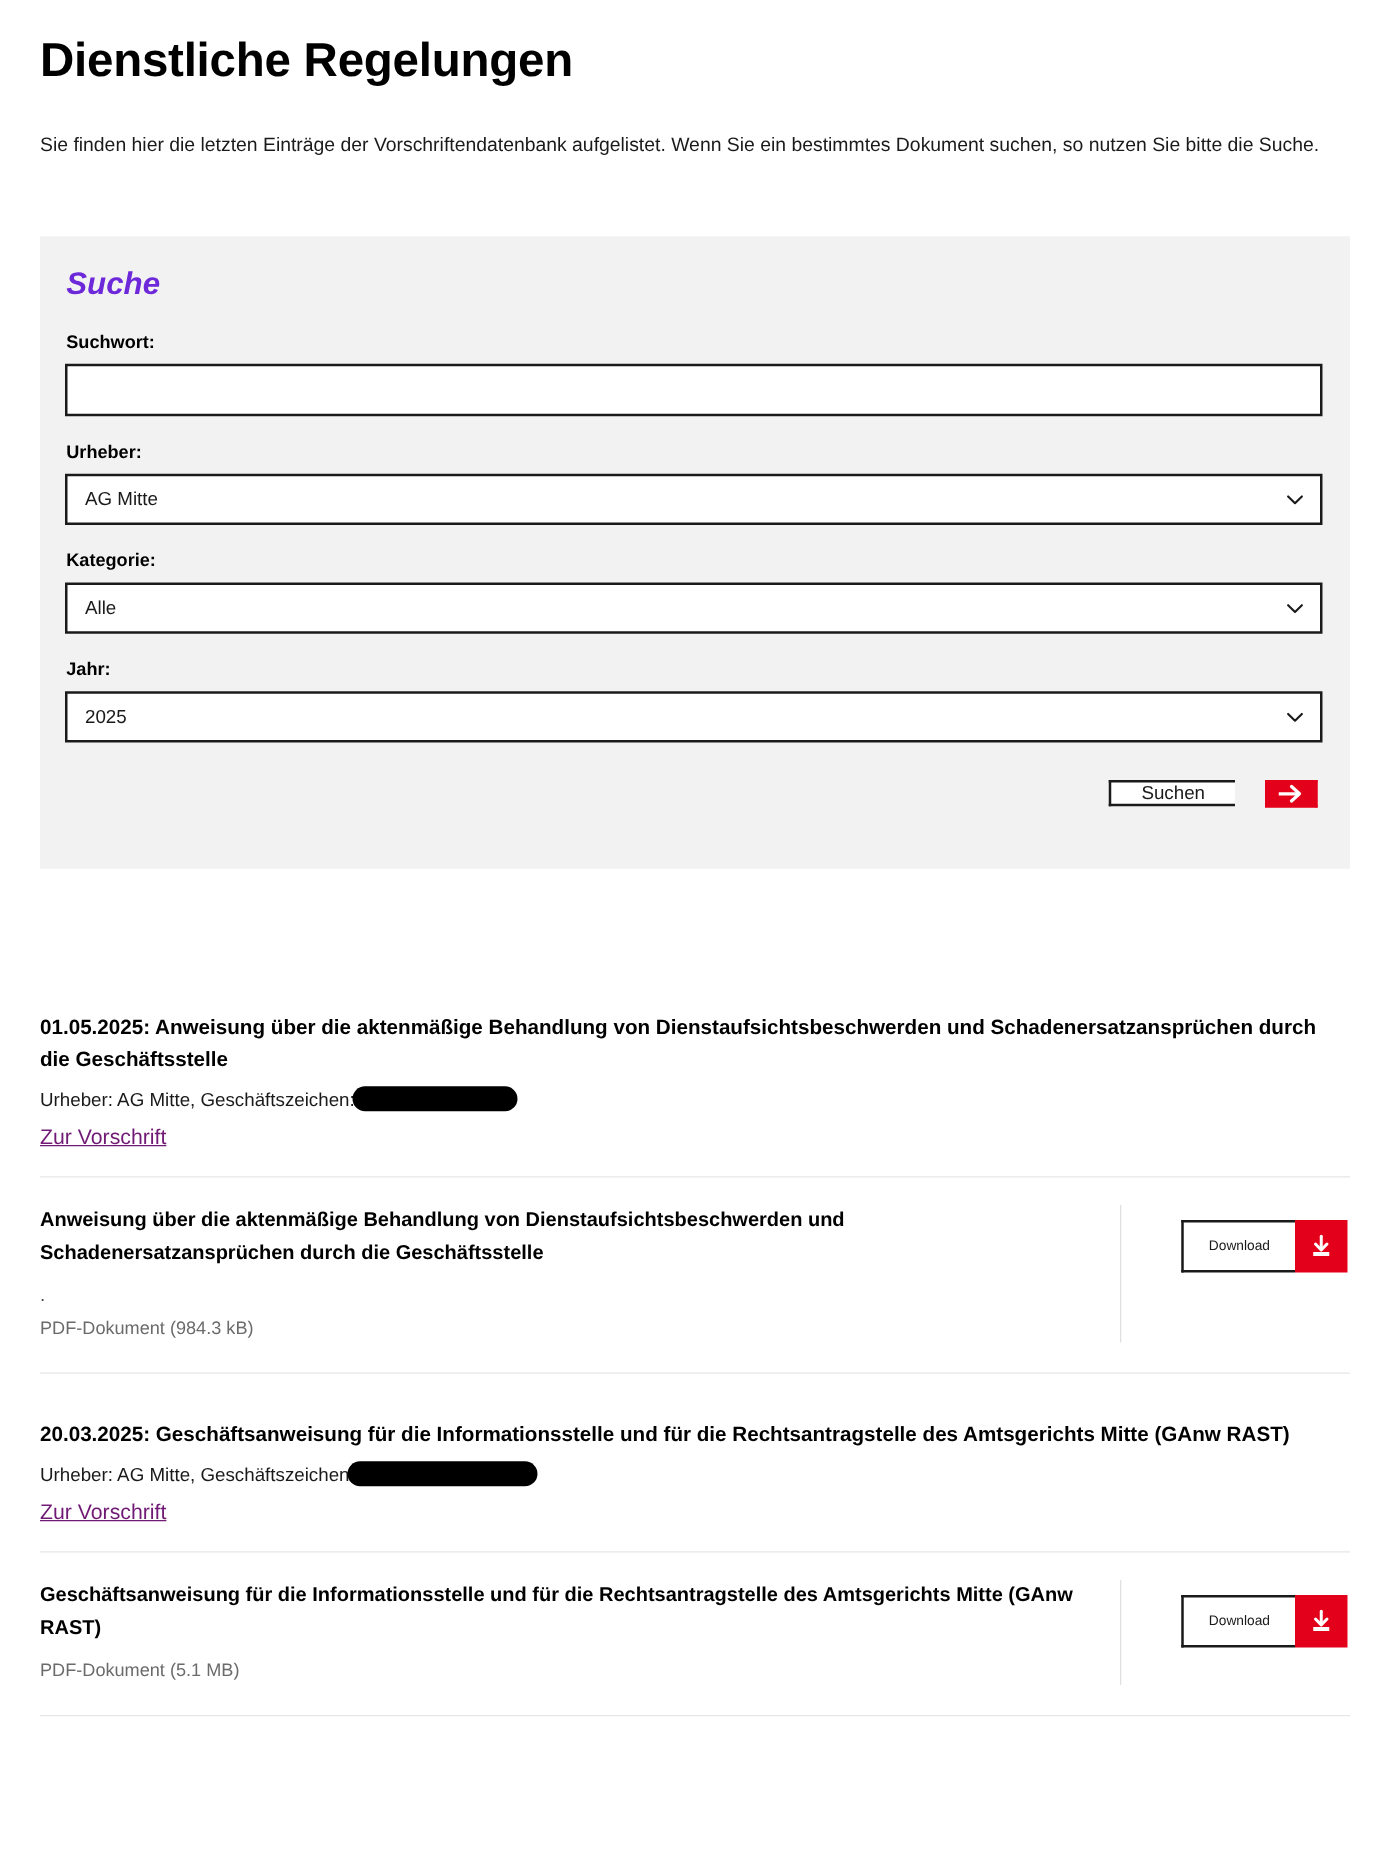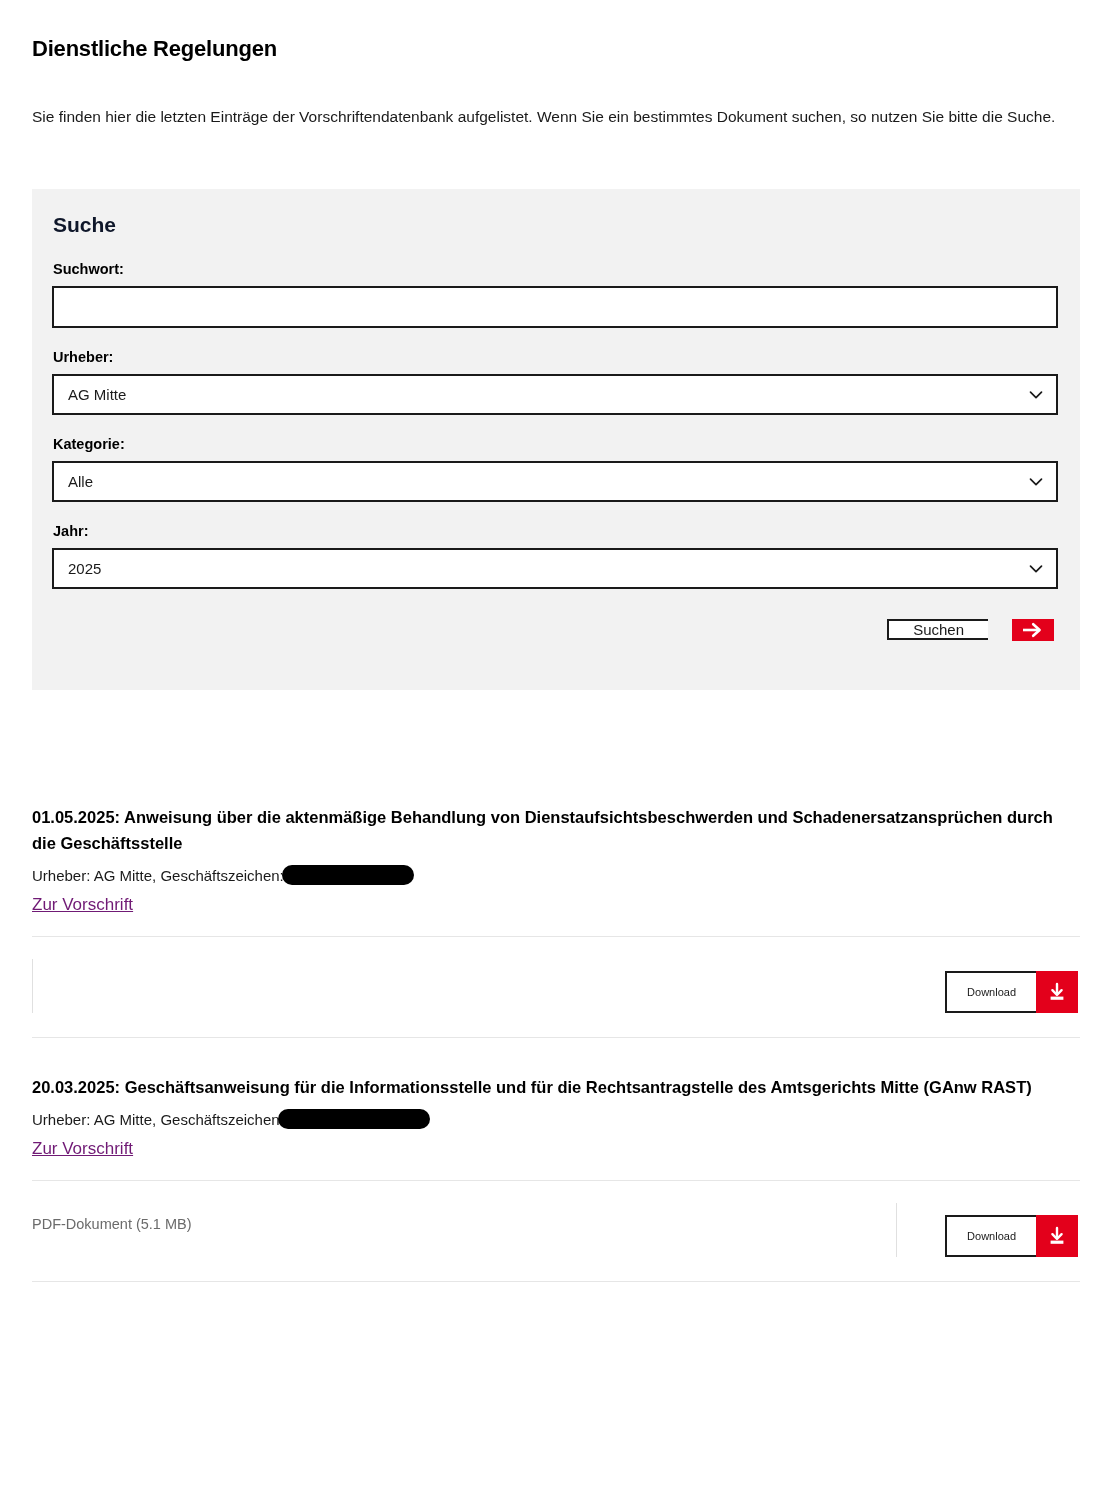--- a/index.html
+++ b/index.html
@@ -19,21 +19,21 @@
   }
 
   .page {
     position: relative;
     width: 1113px;
     padding: 0 32px;
   }
 
   
   .page-title {
-    font-size: 22px;
+    font-size: 38px;
     line-height: 38px;
     font-weight: bold;
     letter-spacing: -0.2px;
     margin: 0;
     padding-top: 30px;
     color: #000000;
   }
 
   .intro {
     font-size: 15.5px;
@@ -45,25 +45,26 @@
   }
 
   
   .search-panel {
     margin-top: 57px;
     background: #f2f2f2;
     padding: 24px 20px 30px 20px;
     width: 1048px;
   }
   .search-panel-title {
-    font-size: 21px;
+    font-size: 25px;
     font-weight: bold;
-    color: #0f172a;
+    color: #6d28d9;
     margin: 0 0 24px 0;
     padding-left: 1px;
+    font-style: italic;
   }
   .field-label {
     display: block;
     font-size: 14.5px;
     font-weight: bold;
     color: #000;
     margin-bottom: 9px;
     padding-left: 1px;
   }
   .field-block { margin-bottom: 21px; }
@@ -348,20 +349,25 @@
     <article class="result-entry">
       <h3 class="entry-title">01.05.2025: Anweisung über die aktenmäßige Behandlung von Dienstaufsichtsbeschwerden und Schadenersatzansprüchen durch die Geschäftsstelle</h3>
       <div class="entry-meta">
         <span>Urheber: AG Mitte, Geschäftszeichen:</span><span class="redaction" style="width:132px;"></span>
       </div>
       <a class="entry-link">Zur Vorschrift</a>
       <div class="spacer-1"></div>
       <hr class="hr">
 
       <div class="doc-row">
+        <div class="doc-info">
+          <p class="doc-title">Anweisung über die aktenmäßige Behandlung von Dienstaufsichtsbeschwerden und Schadenersatzansprüchen durch die Geschäftsstelle</p>
+          <p class="doc-dot">.</p>
+          <p class="doc-size">PDF-Dokument (984.3 kB)</p>
+        </div>
         <div class="doc-divider"></div>
         <div class="doc-action">
           <div class="btn-download">
             <span class="btn-label">Download</span>
             <span class="btn-icon">
               <svg width="22" height="22" viewBox="0 0 22 22">
                 <path d="M11 3 V12.4" stroke="#ffffff" stroke-width="2.4" stroke-linecap="round"></path>
                 <path d="M6.4 9.2 L11 14 L15.6 9.2" fill="none" stroke="#ffffff" stroke-width="2.4" stroke-linecap="round" stroke-linejoin="round"></path>
                 <path d="M4.6 17.2 H17.4" stroke="#ffffff" stroke-width="3.2" stroke-linecap="butt"></path>
               </svg>
@@ -379,20 +385,21 @@
       <h3 class="entry-title">20.03.2025: Geschäftsanweisung für die Informationsstelle und für die Rechtsantragstelle des Amtsgerichts Mitte (GAnw RAST)</h3>
       <div class="entry-meta">
         <span>Urheber: AG Mitte, Geschäftszeichen</span><span class="redaction" style="width:152px;"></span>
       </div>
       <a class="entry-link">Zur Vorschrift</a>
       <div class="spacer-1"></div>
       <hr class="hr">
 
       <div class="doc-row">
         <div class="doc-info">
+          <p class="doc-title">Geschäftsanweisung für die Informationsstelle und für die Rechtsantragstelle des Amtsgerichts Mitte (GAnw RAST)</p>
           <p class="doc-size">PDF-Dokument (5.1 MB)</p>
         </div>
         <div class="doc-divider"></div>
         <div class="doc-action">
           <div class="btn-download">
             <span class="btn-label">Download</span>
             <span class="btn-icon">
               <svg width="22" height="22" viewBox="0 0 22 22">
                 <path d="M11 3 V12.4" stroke="#ffffff" stroke-width="2.4" stroke-linecap="round"></path>
                 <path d="M6.4 9.2 L11 14 L15.6 9.2" fill="none" stroke="#ffffff" stroke-width="2.4" stroke-linecap="round" stroke-linejoin="round"></path>

